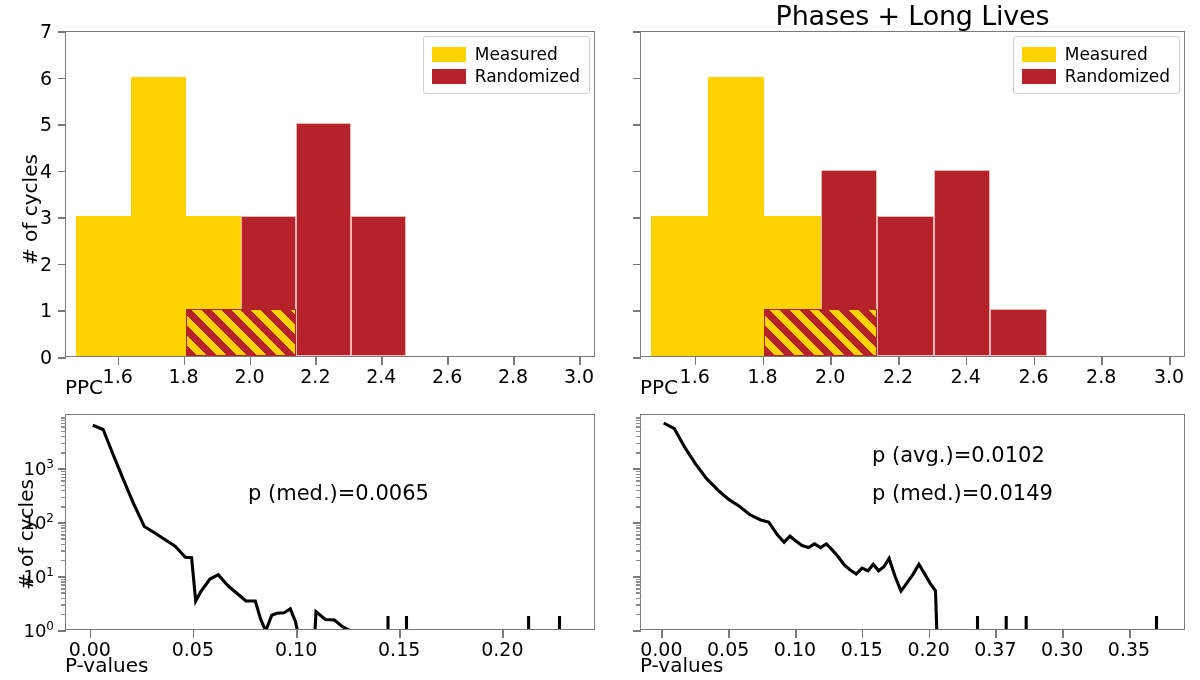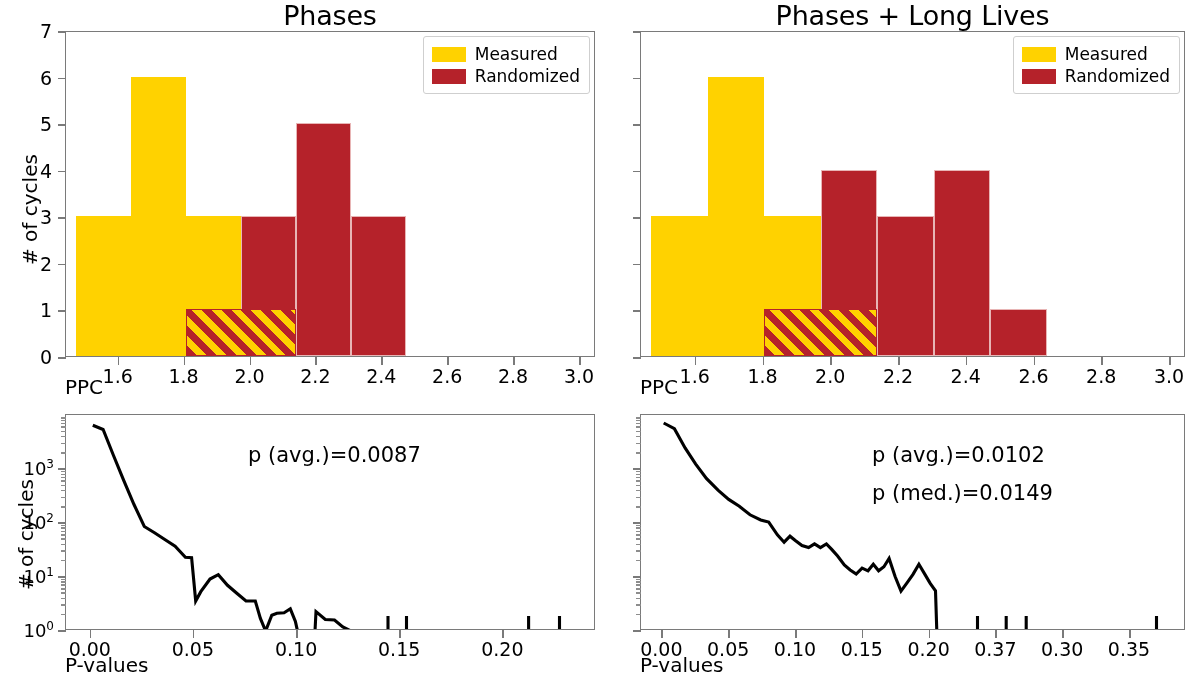--- a/index.html
+++ b/index.html
@@ -174,21 +174,20 @@
     overflow: visible;
   }
 </style>
 </head>
 <body>
 
 <div class="figure">
 
   <div class="panel" style="left:0;top:0;width:600px;height:400px;">
 
-    <div class="panel-title" style="left:65px;top:0px;width:530px;">Phases</div>
 
     <div class="axis-label-y" style="left:18px;top:265px;"># of cycles</div>
 
     <div class="axis-label-x" style="left:65px;top:375px;width:530px;">PPC</div>
 
     <div class="plot-frame" style="left:65px;top:31px;width:530px;height:326px;">
       <div class="plot-clip">
 
         <div class="bar bar-measured" style="left:10px;width:55px;height:139.7px;"></div>
         <div class="bar bar-measured" style="left:65px;width:55px;height:279.4px;"></div>
@@ -320,21 +319,21 @@
           <polyline fill="none" stroke="#000000" stroke-width="3.1" stroke-linejoin="miter" stroke-linecap="butt" points="26.8,10.3 37.1,14.5 47.4,40.3 57.7,65.4 68.0,89.5 78.3,111.5 88.5,117.8 98.8,124.5 109.1,131.2 119.4,142.2 125.6,142.6 129.7,186.0 134.8,176.7 144.0,164.0 152.3,159.7 161.5,170.3 170.8,178.2 180.0,186.0 189.3,186.0 194.4,203.4 199.6,216.0 205.8,200.2 210.9,198.3 218.1,197.7 224.3,193.8 229.4,206.4 231.5,216.0 249.0,216.0 250.0,196.6 259.3,204.5 268.5,205.0 276.8,211.9 285.0,216.0"></polyline>
 
           <line x1="322.0" y1="216.0" x2="322.0" y2="201.0" stroke="#000000" stroke-width="3.1"></line>
           <line x1="340.5" y1="216.0" x2="340.5" y2="201.0" stroke="#000000" stroke-width="3.1"></line>
           <line x1="462.6" y1="216.0" x2="462.6" y2="201.0" stroke="#000000" stroke-width="3.1"></line>
           <line x1="493.5" y1="216.0" x2="493.5" y2="201.0" stroke="#000000" stroke-width="3.1"></line>
         </svg>
       </div>
     </div>
 
-    <div class="annot" style="left:248px;top:43px;">p (avg.)=0.0087</div>
+    <div class="annot" style="left:248px;top:81px;">p (med.)=0.0065</div>
 
     <div class="tickmark-y" style="left:58px;top:230px;width:8px;"></div>
     <div class="tick-y-log" style="left:14px;top:230px;width:40px;">10<sup>0</sup></div>
     <div class="tickmark-y" style="left:58px;top:176.1px;width:8px;"></div>
     <div class="tick-y-log" style="left:14px;top:176.1px;width:40px;">10<sup>1</sup></div>
     <div class="tickmark-y" style="left:58px;top:122.3px;width:8px;"></div>
     <div class="tick-y-log" style="left:14px;top:122.3px;width:40px;">10<sup>2</sup></div>
     <div class="tickmark-y" style="left:58px;top:68.4px;width:8px;"></div>
     <div class="tick-y-log" style="left:14px;top:68.4px;width:40px;">10<sup>3</sup></div>
 

